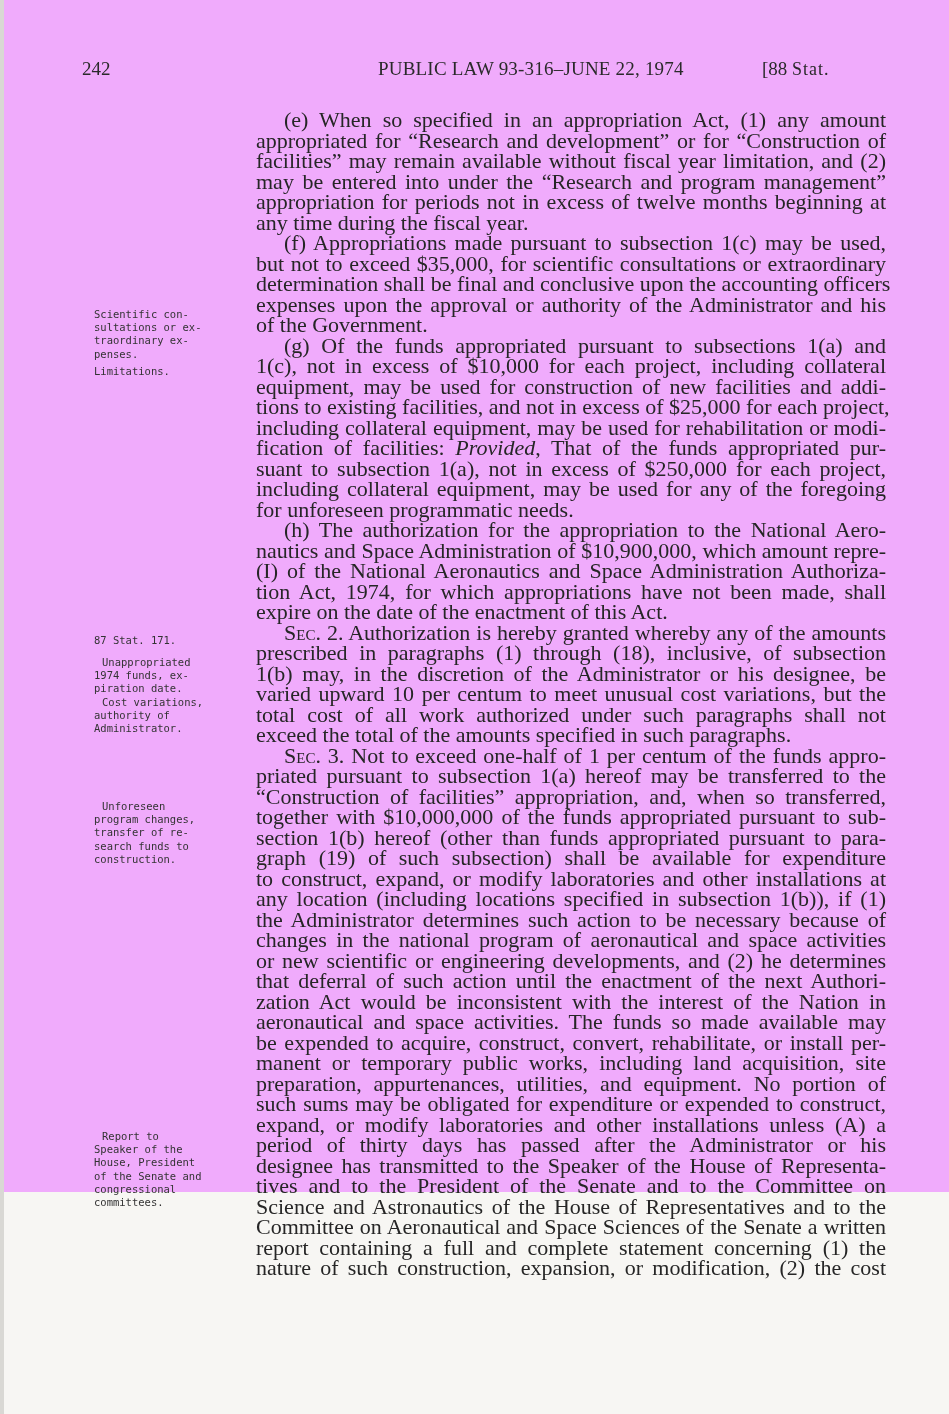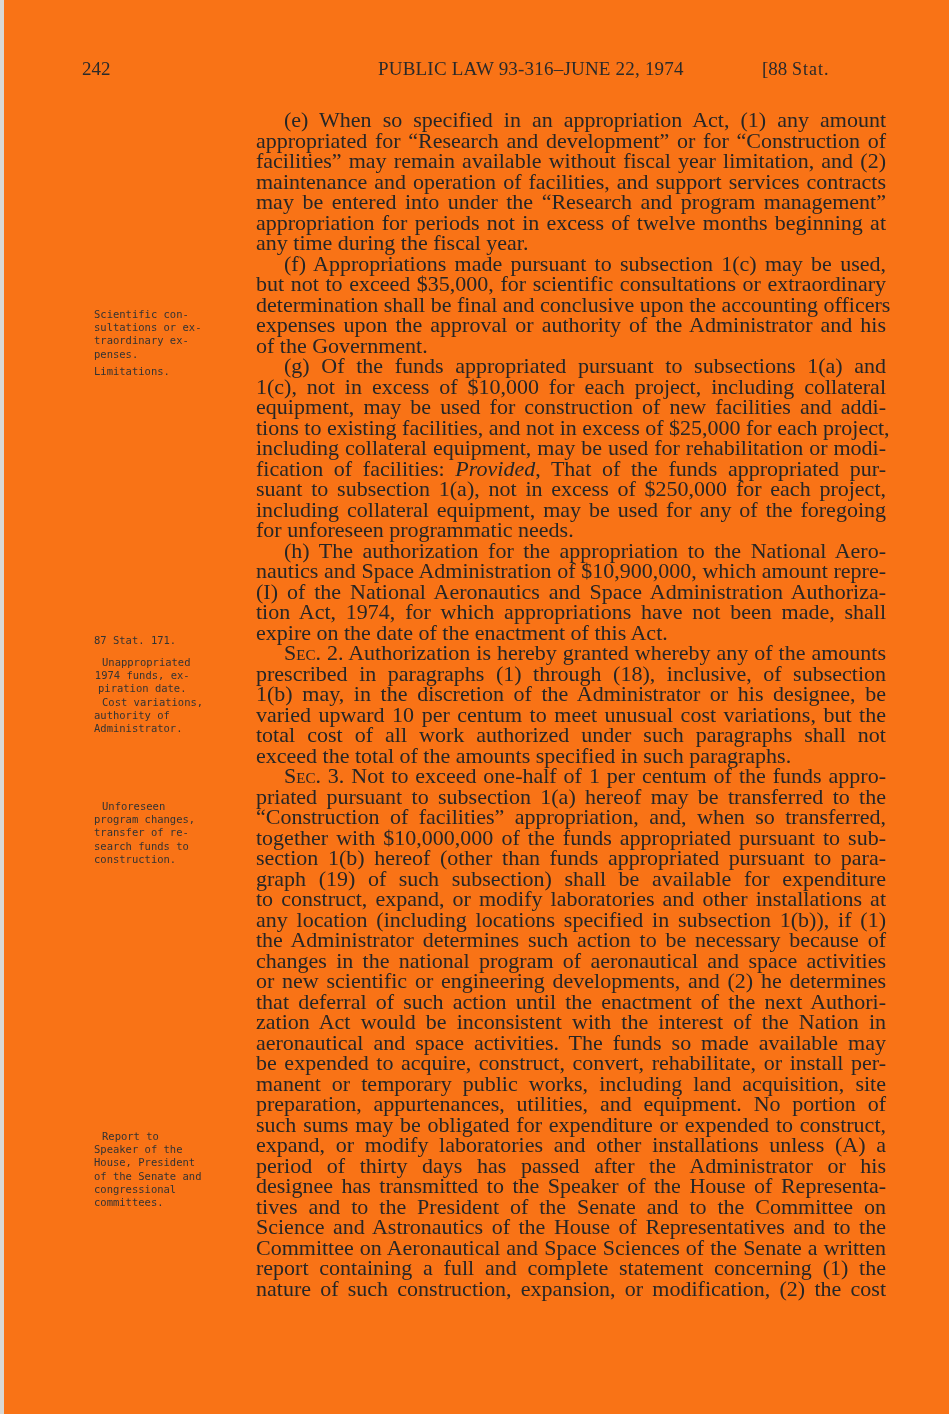--- a/index.html
+++ b/index.html
@@ -1,17 +1,17 @@
 <!DOCTYPE html>
 <html><head>
 <meta charset="utf-8">
 <style>
   html, body { margin:0; padding:0; }
   body { width:949px; height:1414px; background:#f7f6f3; position:relative; overflow:hidden; color:#222; }
-  .page { position:absolute; left:0; top:0; width:949px; height:1414px; background:#f97316; }
+  .page { position:absolute; left:0; top:0; width:949px; height:1192px; background:#f0abfc; }
   .edge { position:absolute; left:0; top:0; width:4px; height:1414px; background:#d9d8d4; }
   .hdr { position:absolute; top:58px; font-family:"Liberation Serif", serif; font-size:19px; color:#2a2a2a; white-space:nowrap; }
   .pagenum { left:82px; }
   .title { left:378px; letter-spacing:0.2px; }
   .stat { left:762px; }
   .stat .sc { font-size:18px; letter-spacing:1px; }
   .body { position:absolute; left:256px; top:110px; width:630px; font-family:"Liberation Serif", serif; font-size:22px; line-height:20.5px; color:#262626; }
   .line { display:block; white-space:nowrap; text-align:justify; text-align-last:justify; height:20.5px; }
   .line.last { text-align-last:left; }
   .ind { padding-left:28px; }
@@ -38,21 +38,21 @@
     <span class="l">sultations or ex-</span>
     <span class="l">traordinary ex-</span>
     <span class="l">penses.</span>
   </div>
   <div class="note" style="left:94px; top:365px;">
     <span class="l">Limitations.</span>
   </div>
   <div class="note" style="left:94px; top:634px;text-align:center;">
     <span class="l">87 Stat. 171.</span>
   </div>
-  <div class="note" style="left:94px; top:656px;text-align:center;">
+  <div class="note" style="left:94px; top:656px;">
     <span class="l i">Unappropriated</span>
     <span class="l">1974 funds, ex-</span>
     <span class="l">piration date.</span>
   </div>
   <div class="note" style="left:94px; top:696px;">
     <span class="l i">Cost variations,</span>
     <span class="l">authority of</span>
     <span class="l">Administrator.</span>
   </div>
   <div class="note" style="left:94px; top:800px;">
@@ -69,21 +69,20 @@
     <span class="l">of the Senate and</span>
     <span class="l">congressional</span>
     <span class="l">committees.</span>
   </div>
 
   <div class="body">
     <div>
       <span class="line ind">(e) When so specified in an appropriation Act, (1) any amount</span>
       <span class="line">appropriated for “Research and development” or for “Construction of</span>
       <span class="line">facilities” may remain available without fiscal year limitation, and (2)</span>
-      <span class="line">maintenance and operation of facilities, and support services contracts</span>
       <span class="line">may be entered into under the “Research and program management”</span>
       <span class="line">appropriation for periods not in excess of twelve months beginning at</span>
       <span class="line last">any time during the fiscal year.</span>
     </div>
     <div>
       <span class="line ind">(f) Appropriations made pursuant to subsection 1(c) may be used,</span>
       <span class="line">but not to exceed $35,000, for scientific consultations or extraordinary</span>
       <span class="line">determination shall be final and conclusive upon the accounting officers</span>
       <span class="line">expenses upon the approval or authority of the Administrator and his</span>
       <span class="line last">of the Government.</span>

